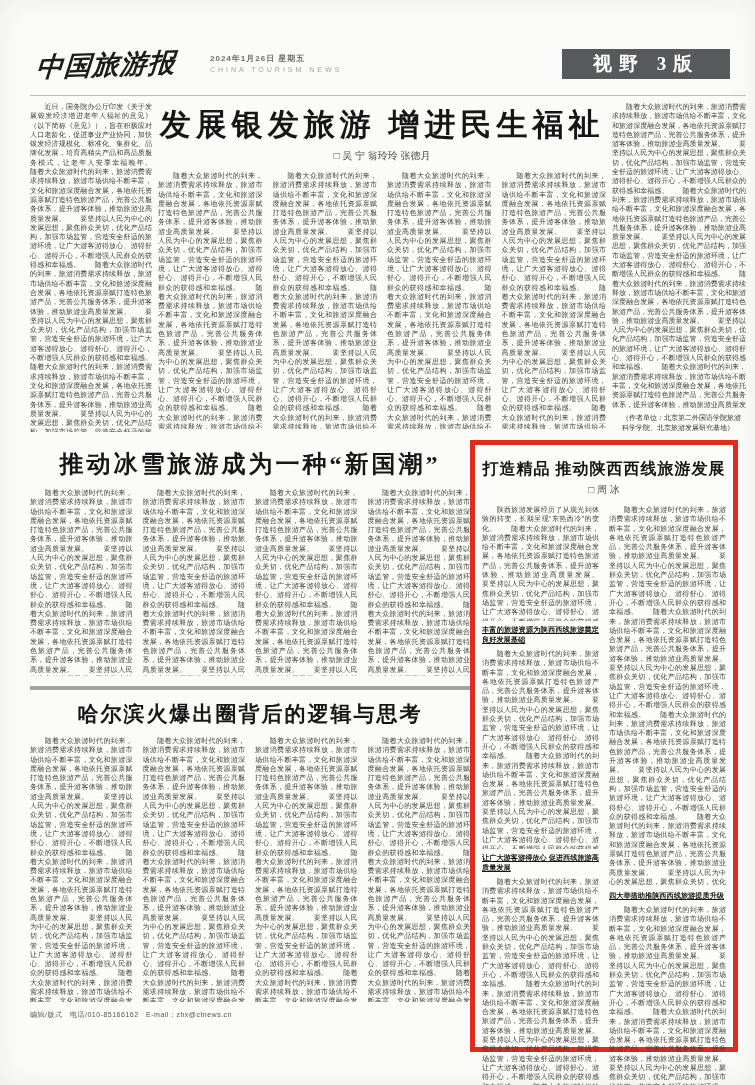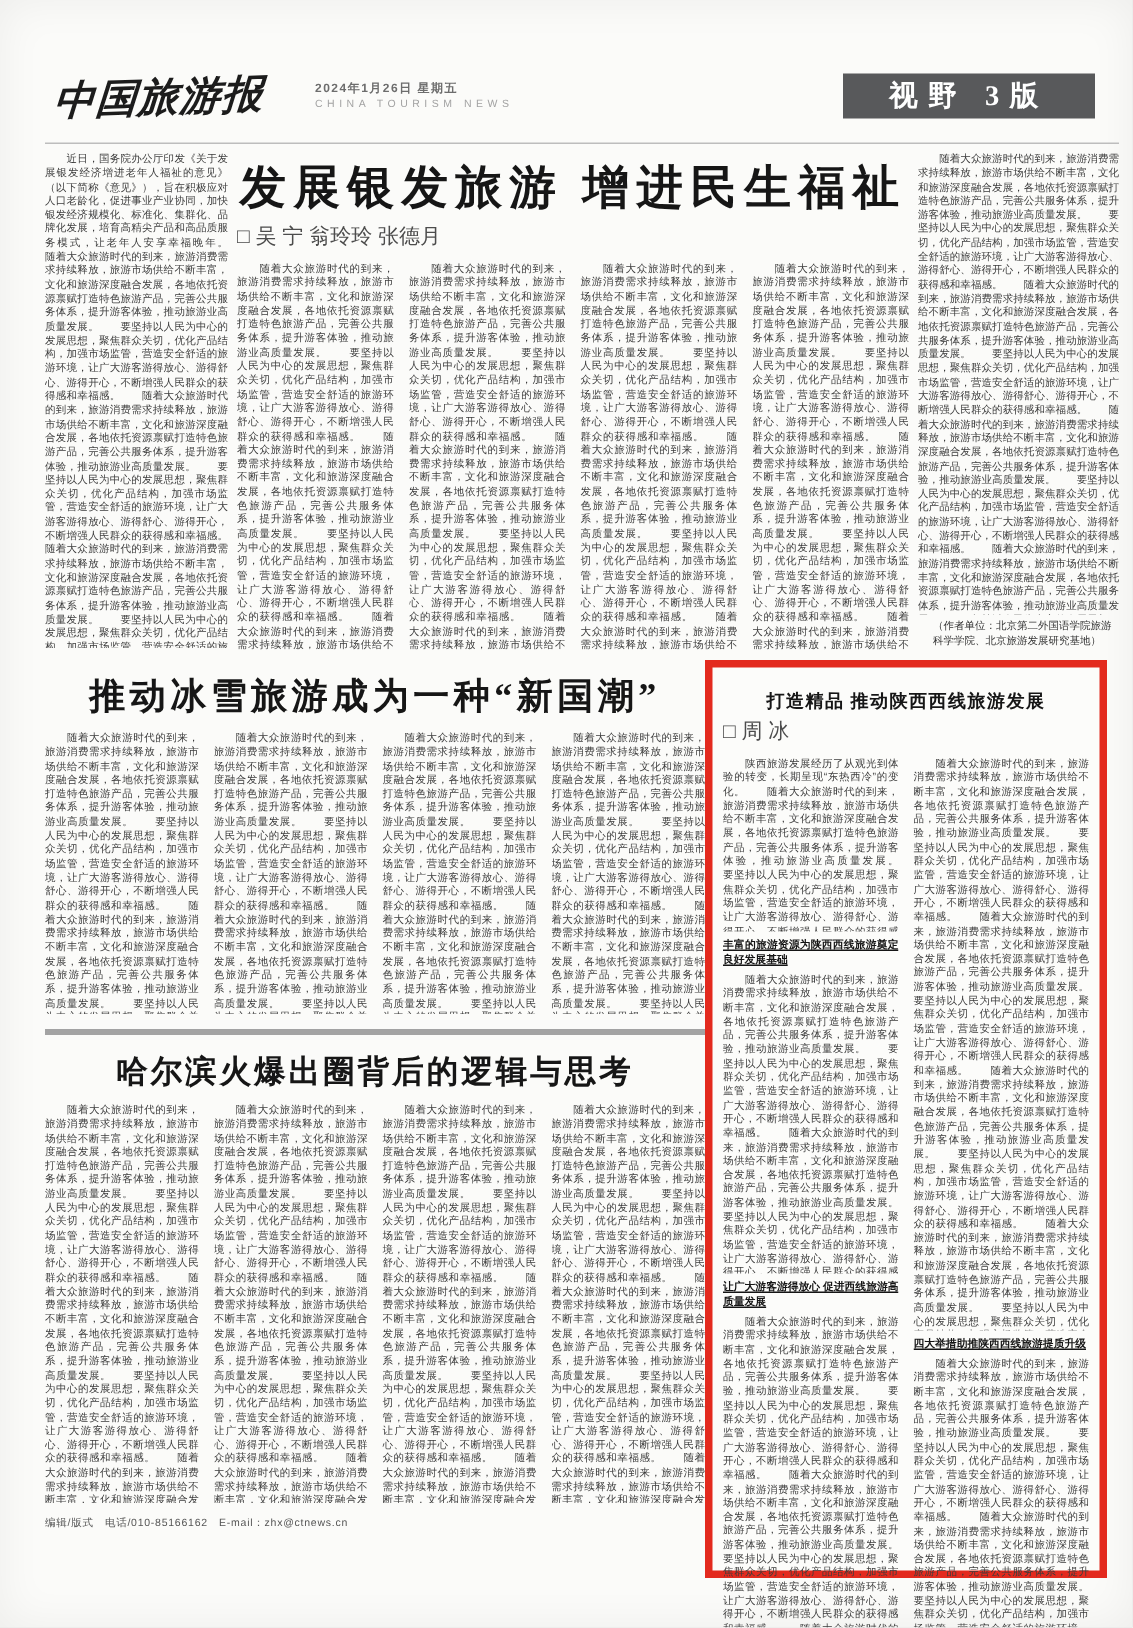--- a/index.html
+++ b/index.html
@@ -21,21 +21,21 @@
   .engname{font-size:7px;color:#a3a3a3;letter-spacing:3px;}
   .banner{
     position:absolute;right:16px;top:4px;width:168px;height:30px;
     background:#58595b;color:#fff;display:flex;align-items:center;justify-content:center;
     font-size:19px;font-weight:bold;letter-spacing:7px;font-family:"Liberation Serif",serif;text-align:center;
   }
   .mast-rule{border:none;border-top:1px solid #bdbdbd;margin:4px 0 0 0;}
   
   .headline{font-family:"Liberation Serif",serif;font-weight:bold;color:#161616;
     text-align:center;white-space:nowrap;}
-  .byline{text-align:left;font-size:14px;color:#4c4c4c;margin-top:3px;}
+  .byline{text-align:center;font-size:10px;color:#4c4c4c;margin-top:3px;}
   .cols{display:flex;gap:10px;}
   .col{flex:1;overflow:hidden;text-align:justify;font-size:7px;line-height:9.3px;
     color:#3c3c3c;word-break:break-all;}
   .seg{overflow:hidden;}
   .subhead{font-weight:bold;color:#151515;margin:4px 0;line-height:10px;font-size:7.2px;text-decoration:underline;}
   .closing{font-size:7px;color:#333;line-height:9.3px;padding-left:10px;margin-top:3px;}
   
   .top-grid{display:flex;gap:6px;margin-top:6px;height:330px;}
   .top-left{width:112px;}
   .top-center{width:448px;display:flex;flex-direction:column;}
@@ -50,21 +50,21 @@
   .h3{font-size:21px;letter-spacing:2px;margin-top:6px;}
   .art2-cols{height:188px;margin-top:8px;}
   .art3{border-top:4px solid #a3a3a3;margin-top:10px;padding-top:4px;}
   .art3-cols{height:266px;margin-top:8px;}
   .footer{font-size:7px;color:#555;margin-top:8px;letter-spacing:.5px;}
   
   .redbox{
     width:268px;height:612px;border:5px solid #e32a1e;background:#fcfcfa;
     box-sizing:border-box;padding:8px 7px;display:flex;flex-direction:column;
   }
-  .h-red{font-size:12px;letter-spacing:1px;margin-top:6px;}
+  .h-red{font-size:16px;letter-spacing:1px;margin-top:6px;}
   .redbox .cols{flex:1;margin-top:8px;}
   .redbox .col{display:flex;flex-direction:column;}
 </style>
 </head>
 <body>
 
 <div class="paper">
   <div class="inner">
 
     <div class="masthead">

